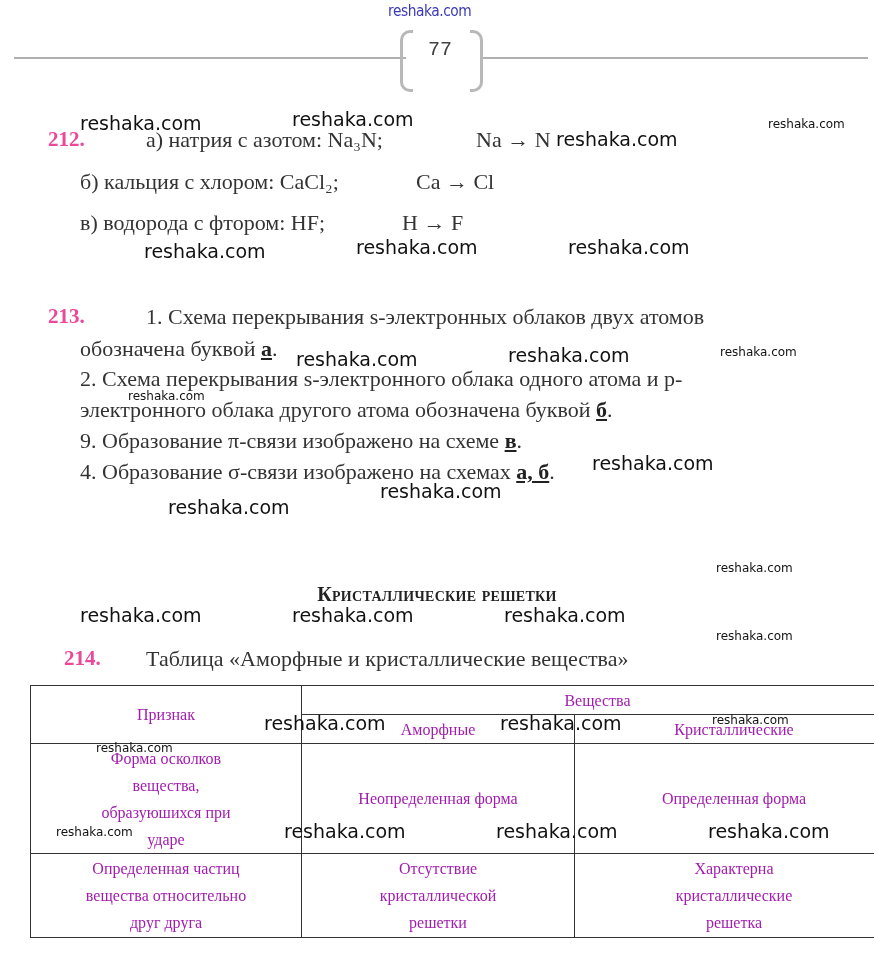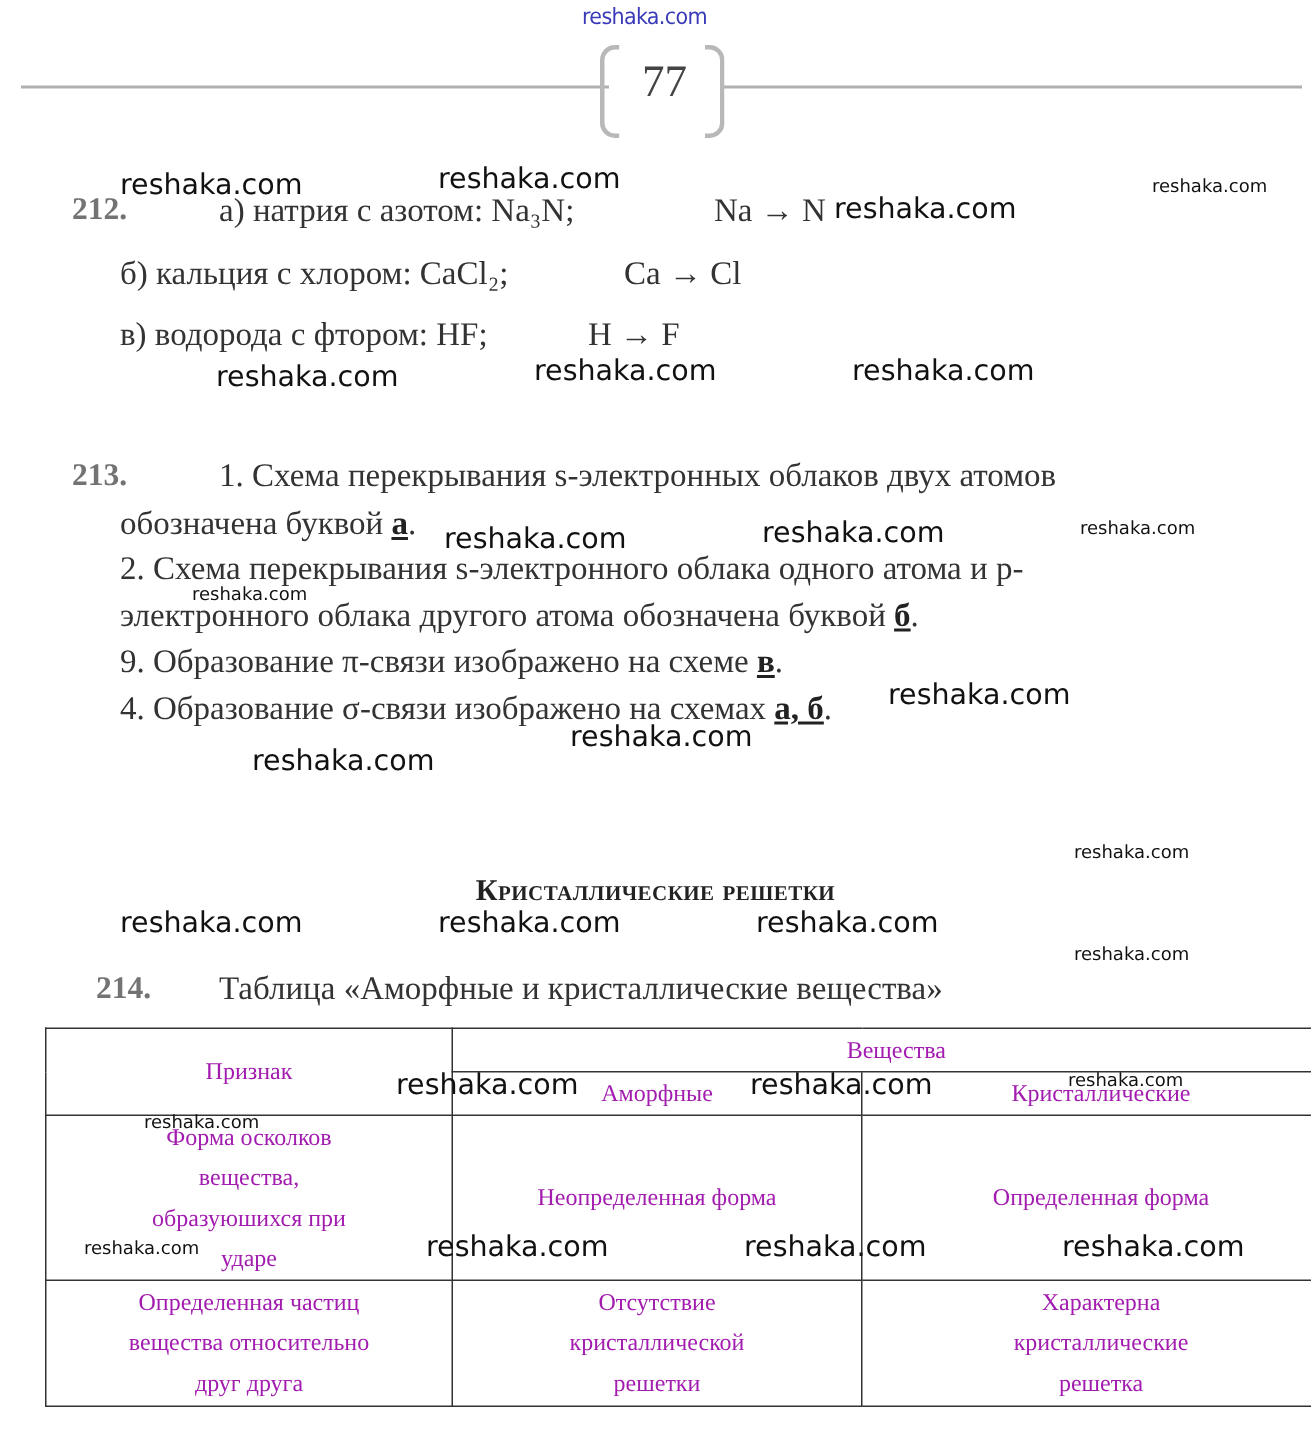--- a/index.html
+++ b/index.html
@@ -7,24 +7,24 @@
          font-family:"Liberation Serif", "DejaVu Serif", serif; color:#2a2a2a; }
   .abs { position:absolute; white-space:nowrap; }
   .site-top { left:388px; top:2px; font-family:"DejaVu Sans", sans-serif; font-size:15px;
               color:#3a3ab8; letter-spacing:-0.5px; transform:scaleX(0.92); transform-origin:left top; }
   .rule { position:absolute; top:57px; height:2px; background:#b0b0b0; }
   .rule.left { left:14px; width:392px; }
   .rule.right { left:482px; width:386px; }
   .bracket { position:absolute; top:30px; width:10px; height:56px; border:3px solid #b8b8b8; }
   .bracket.l { left:400px; border-right:none; border-radius:10px 0 0 10px; }
   .bracket.r { left:470px; border-left:none; border-radius:0 10px 10px 0; }
-  .pagenum { left:428px; top:38px; font-family:Liberation Serif, serif; font-size:30px; color:#444; }
+  .pagenum { left:428px; top:38px; font-family:Liberation Mono, monospace; font-size:20px; color:#444; }
 
   .txt { font-size:22px; color:#333; }
-  .num { font-weight:bold; font-size:21px; color:#737373; }
+  .num { font-weight:bold; font-size:21px; color:#ec4899; }
   .ans { font-weight:bold; text-decoration:underline; color:#222; }
   .wm { font-family:"DejaVu Sans", sans-serif; color:#111; }
   .wm.big { font-size:19px; }
   .wm.small { font-size:12px; }
 
   .section-title { left:0; width:874px; top:583px; text-align:center; font-size:20px;
                    font-weight:bold; font-variant:small-caps; letter-spacing:0.3px; color:#222; }
 
   table.tbl { position:absolute; left:30px; top:685px; width:864px; border-collapse:collapse;
               font-family:"Liberation Serif", serif; font-size:16px; color:#a21caf; }
@@ -41,21 +41,21 @@
 <div class="bracket l"></div>
 <div class="bracket r"></div>
 <div class="abs pagenum">77</div>
 
 <div class="abs num" style="left:48px; top:127px;">212.</div>
 <div class="abs txt" style="left:146px; top:127px;">а) натрия с азотом: Na₃N;</div>
 <div class="abs txt" style="left:476px; top:127px;">Na → N</div>
 <div class="abs txt" style="left:80px; top:169px;">б) кальция с хлором: CaCl₂;</div>
 <div class="abs txt" style="left:416px; top:169px;">Ca → Cl</div>
 <div class="abs txt" style="left:80px; top:210px;">в) водорода с фтором:  HF;</div>
-<div class="abs txt" style="left:392px; top:210px;">H → F</div>
+<div class="abs txt" style="left:402px; top:210px;">H → F</div>
 
 <div class="abs num" style="left:48px; top:304px;">213.</div>
 <div class="abs txt" style="left:146px; top:304px;">1. Схема перекрывания s-электронных облаков двух атомов</div>
 <div class="abs txt" style="left:80px; top:336px;"><span>обозначена буквой </span><span class="ans">а</span><span>.</span></div>
 <div class="abs txt" style="left:80px; top:366px;">2. Схема перекрывания s-электронного облака одного атома и p-</div>
 <div class="abs txt" style="left:80px; top:397px;"><span>электронного облака другого атома обозначена буквой </span><span class="ans">б</span><span>.</span></div>
 <div class="abs txt" style="left:80px; top:428px;"><span>9. Образование π-связи изображено на схеме </span><span class="ans">в</span><span>.</span></div>
 <div class="abs txt" style="left:80px; top:459px;"><span>4. Образование σ-связи изображено на схемах </span><span class="ans">а, б</span><span>.</span></div>
 
 <div class="abs section-title">Кристаллические решетки</div>

